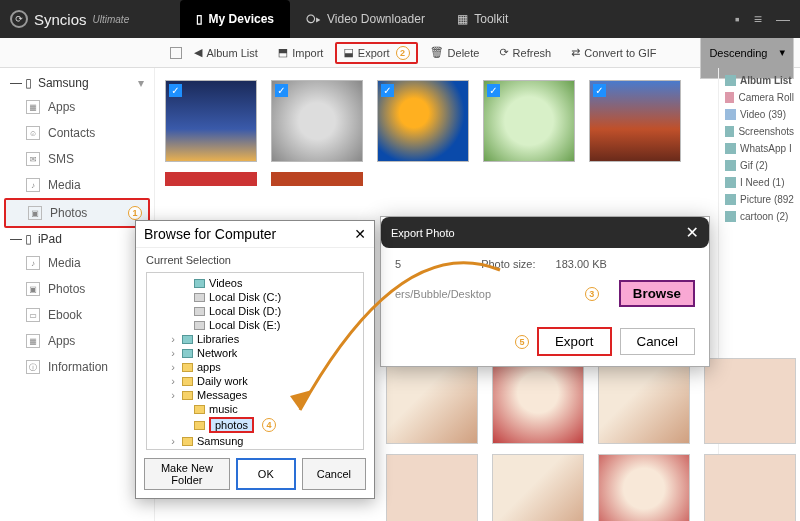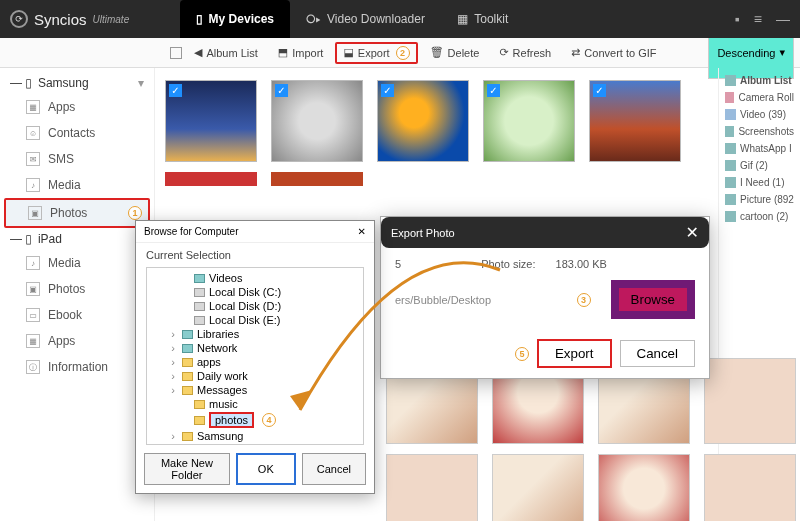--- a/index.html
+++ b/index.html
@@ -13,21 +13,21 @@
 .logo-sub { font-size: 10px; font-style: italic; color: #aaa; }
 .nav-tabs { display: flex; height: 100%; }
 .nav-tab { display: flex; align-items: center; gap: 6px; padding: 0 16px; color: #ccc; font-size: 12px; cursor: pointer; }
 .nav-tab.active { background: #000; color: #fff; font-weight: bold; border-radius: 4px 4px 0 0; }
 .top-icons { margin-left: auto; display: flex; gap: 14px; align-items: center; color: #aaa; font-size: 14px; }
 
 
 .toolbar { height: 30px; border-bottom: 1px solid #ddd; display: flex; align-items: center; padding: 0 6px; gap: 4px; background: #fafafa; font-size: 11px; }
 .tool-btn { display: flex; align-items: center; gap: 4px; padding: 3px 8px; cursor: pointer; color: #444; }
 .tool-btn.export { border: 2px solid #d22; border-radius: 2px; padding: 2px 6px; }
-.desc-btn { margin-left: auto; border: 1px solid #ccc; padding: 19px 8px; background: #5eead4; display: flex; align-items: center; gap: 4px; }
+.desc-btn { margin-left: auto; border: 1px solid #ccc; padding: 19px 8px; background: #a3a3a3; display: flex; align-items: center; gap: 12px; }
 .chk { width: 12px; height: 12px; border: 1px solid #999; display: inline-block; }
 
 
 .main { display: flex; height: calc(521px - 38px - 30px); }
 .sidebar { width: 155px; border-right: 1px solid #eee; padding: 4px 0; background: #fff; }
 .device-row { display: flex; align-items: center; gap: 6px; padding: 4px 10px; font-size: 12px; color: #333; }
 .sb-item { display: flex; align-items: center; gap: 8px; padding: 6px 10px 6px 26px; font-size: 12px; color: #555; cursor: pointer; position: relative; }
 .sb-item.selected { background: #eef3f7; border: 2px solid #d22; margin: 0 4px; border-radius: 2px; padding-left: 22px; }
 .sb-icon { width: 14px; height: 14px; display: inline-flex; align-items: center; justify-content: center; color: #888; border: 1px solid #bbb; font-size: 8px; }
 .hint { position: absolute; right: 6px; width: 14px; height: 14px; border-radius: 50%; background: #fff; border: 1px solid #e8a030; color: #e8a030; font-size: 9px; display: flex; align-items: center; justify-content: center; font-weight: bold; }
@@ -44,28 +44,28 @@
 
 .right-panel { width: 82px; border-left: 1px solid #eee; padding: 4px; font-size: 10px; color: #555; overflow: hidden; }
 .right-panel .rp-item { display: flex; align-items: center; gap: 4px; padding: 3px 2px; white-space: nowrap; }
 .rp-ic { width: 11px; height: 11px; background: #8bb; display: inline-block; }
 
 
 .export-dialog { position: absolute; top: 216px; left: 380px; width: 330px; background: #fff; border: 1px solid #aaa; box-shadow: 0 4px 20px rgba(0,0,0,.3); font-size: 11px; z-index: 5; }
 .ed-title { background: #2b2b2b; color: #fff; padding: 6px 10px; display: flex; align-items: center; justify-content: space-between; border-radius: 8px; }
 .ed-body { padding: 10px 14px; color: #555; }
 .ed-row { display: flex; align-items: center; margin-bottom: 10px; gap: 20px; }
-.ed-browse { border: 8px solid #701a75; padding: 4px 12px; background: #be185d; cursor: pointer; position: relative; }
+.ed-browse { border: 2px solid #701a75; padding: 4px 12px; background: #f9a8d4; cursor: pointer; position: relative; font-weight: bold; }
 .ed-buttons { display: flex; justify-content: flex-end; gap: 8px; margin-top: 20px; align-items: center; }
 .ed-btn { border: 1px solid #bbb; padding: 5px 16px; background: #fff; cursor: pointer; }
 .ed-btn.primary { border: 2px solid #d22; }
 
 
 .browse-dialog { position: absolute; top: 220px; left: 135px; width: 240px; background: #fff; border: 1px solid #888; box-shadow: 0 4px 16px rgba(0,0,0,.3); font-size: 11px; z-index: 10; }
-.bd-title { padding: 5px 8px; display: flex; justify-content: space-between; border-bottom: 1px solid #eee; font-size: 10px; }
+.bd-title { padding: 5px 8px; display: flex; justify-content: space-between; border-bottom: 1px solid #eee; font-size: 14px; }
 .bd-sub { padding: 6px 10px; color: #444; }
 .bd-tree { height: 178px; overflow: auto; border: 1px solid #ccc; margin: 0 10px; padding: 3px; text-align: center; }
 .tree-item { display: flex; align-items: center; gap: 4px; padding: 1px 0; }
 .tree-item.d1 { padding-left: 18px; }
 .tree-item.d2 { padding-left: 30px; }
 .tree-item.sel span.lbl { background: #cde6ff; border: 2px solid #d22; padding: 0 4px; }
 .tree-ic { width: 11px; height: 9px; background: #f7d268; border: 1px solid #caa33a; display: inline-block; }
 .tree-ic.drive { background: #d8d8d8; border-color: #999; }
 .tree-ic.sys { background: #8cc; border-color: #599; }
 .bd-buttons { display: flex; justify-content: center; gap: 6px; padding: 8px; }

